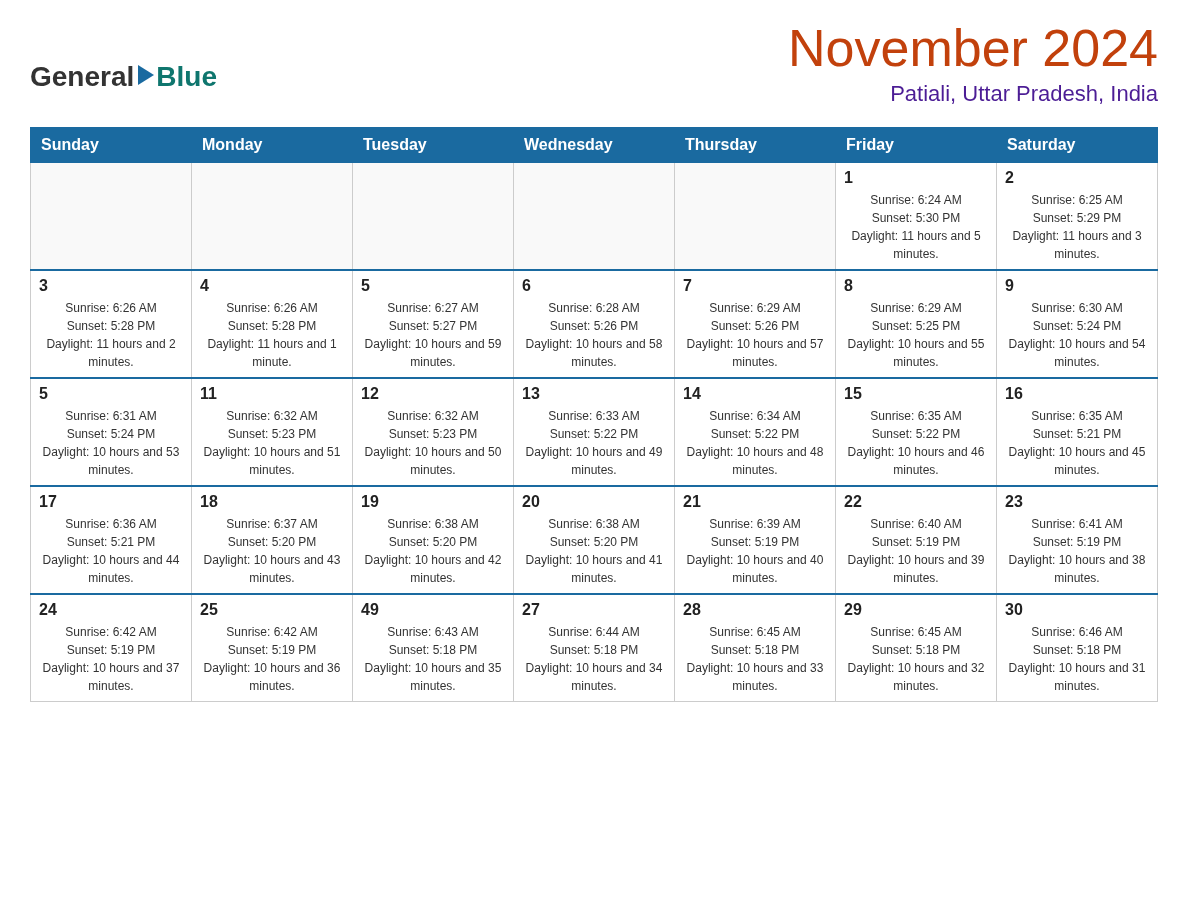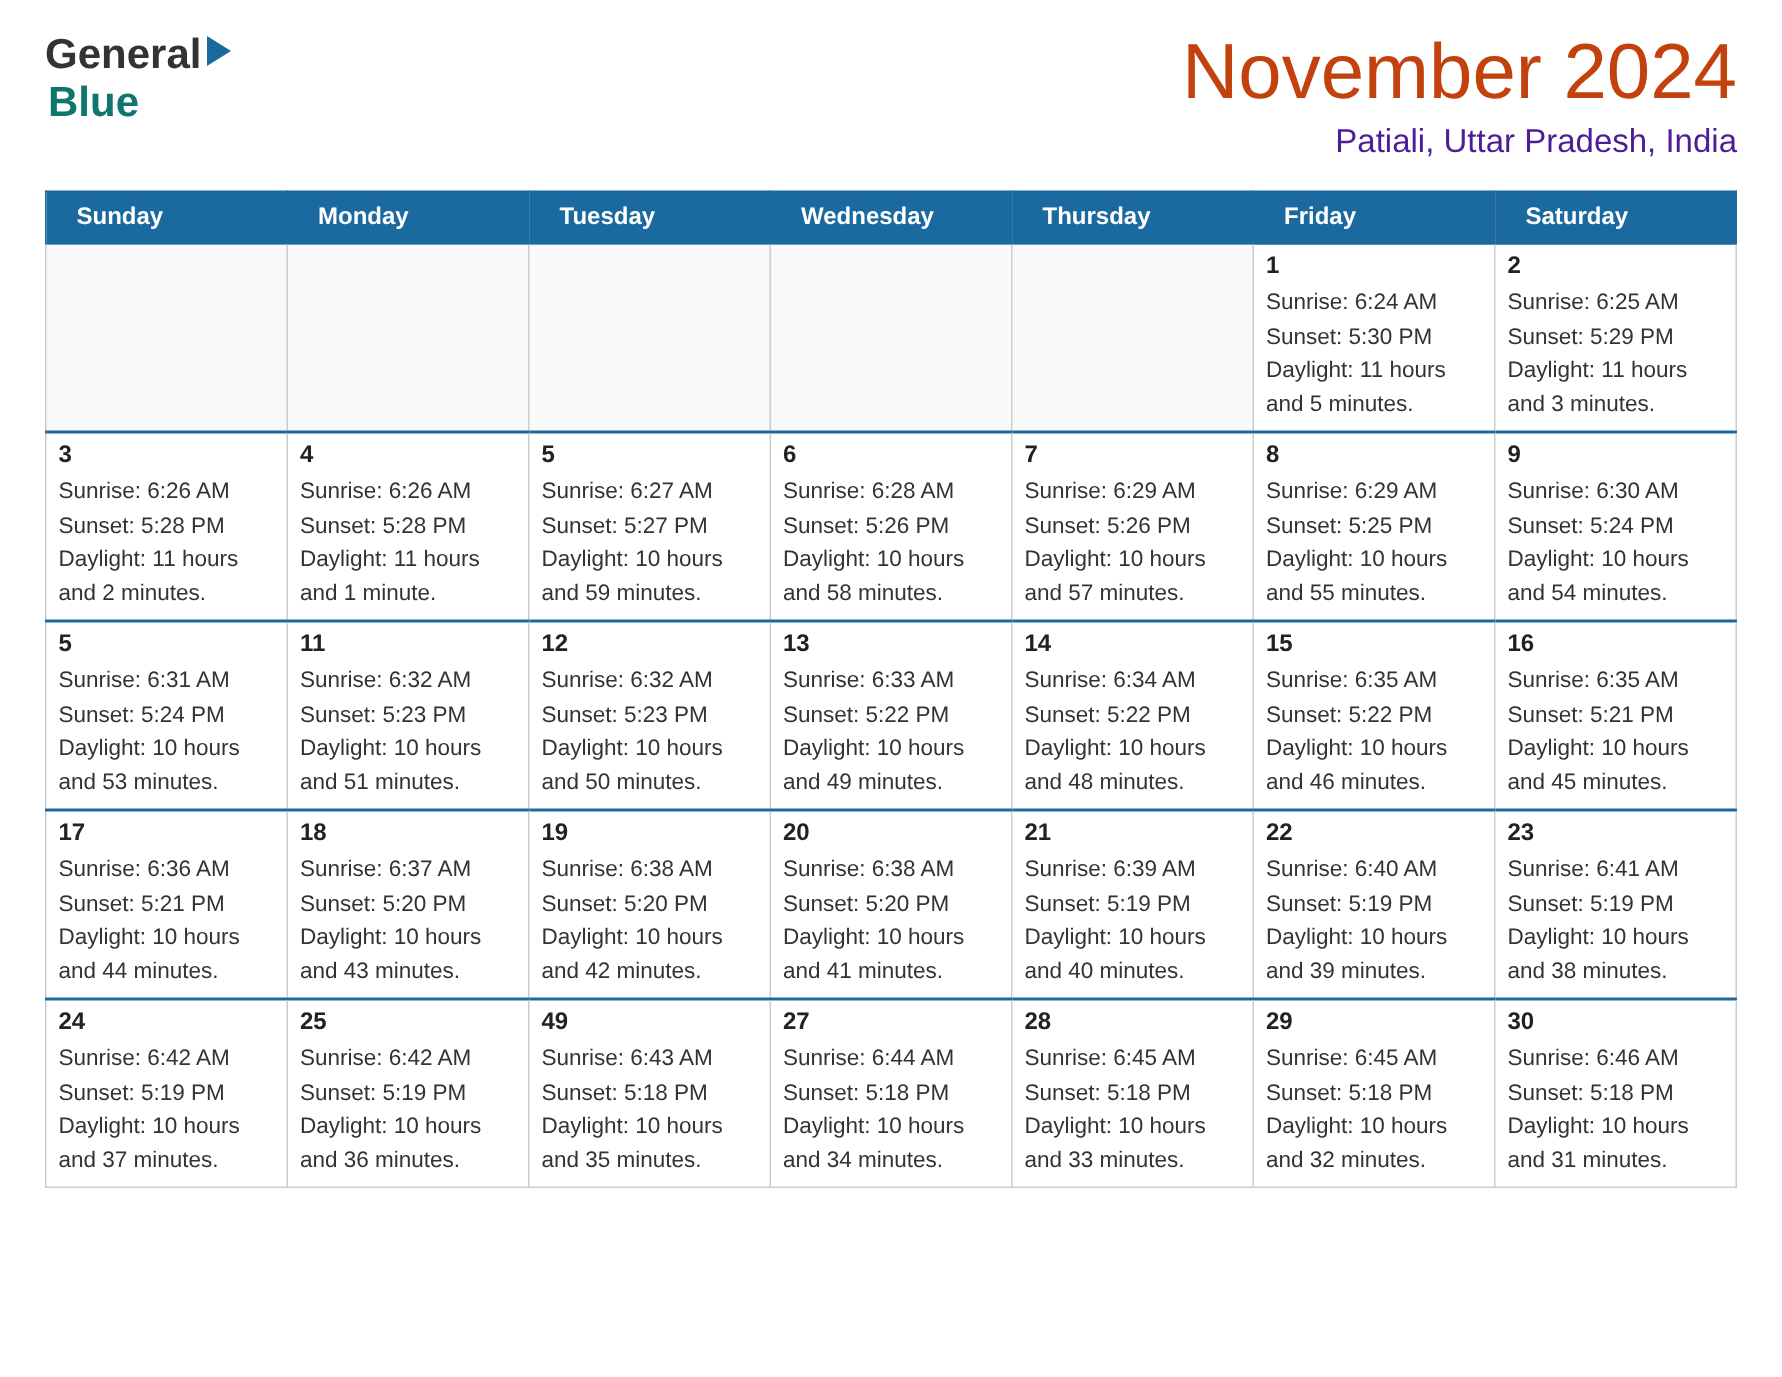--- a/index.html
+++ b/index.html
@@ -11,22 +11,23 @@
       min-height: 918px;
     }
     .header {
       display: flex;
       justify-content: space-between;
       align-items: flex-start;
       margin-bottom: 20px;
     }
     .logo {
       display: flex;
-      flex-direction: column;
+      flex-direction: row;
       align-items: flex-start;
+      margin-top: 41px;
     }
     .logo-top {
       display: flex;
       align-items: center;
     }
     .logo-general {
       font-size: 28px;
       font-weight: bold;
       color: #333;
     }
@@ -61,42 +62,43 @@
     }
     .calendar {
       width: 100%;
       border-collapse: collapse;
     }
     .calendar th {
       background: #1a6aa0;
       color: #fff;
       font-size: 16px;
       font-weight: bold;
-      padding: 8px 20px;
+      padding: 8px 10px;
       text-align: left;
       border: 1px solid #1a6aa0;
       margin-top: 32px;
     }
     .calendar td {
       border: 1px solid #ccc;
       vertical-align: top;
       padding: 6px 8px;
       width: 14.28%;
       min-height: 100px;
     }
     .day-num {
       font-size: 16px;
       font-weight: bold;
       color: #222;
       margin-bottom: 4px;
     }
     .day-info {
-      font-size: 15px;
+      font-size: 12px;
       color: #333;
       line-height: 1.5;
+      text-align: center;
     }
     .empty-cell {
       background: #f9f9f9;
     }
     .week-row td {
       border-top: 2px solid #1a6aa0;
     }
   </style>
 </head>
 <body>

